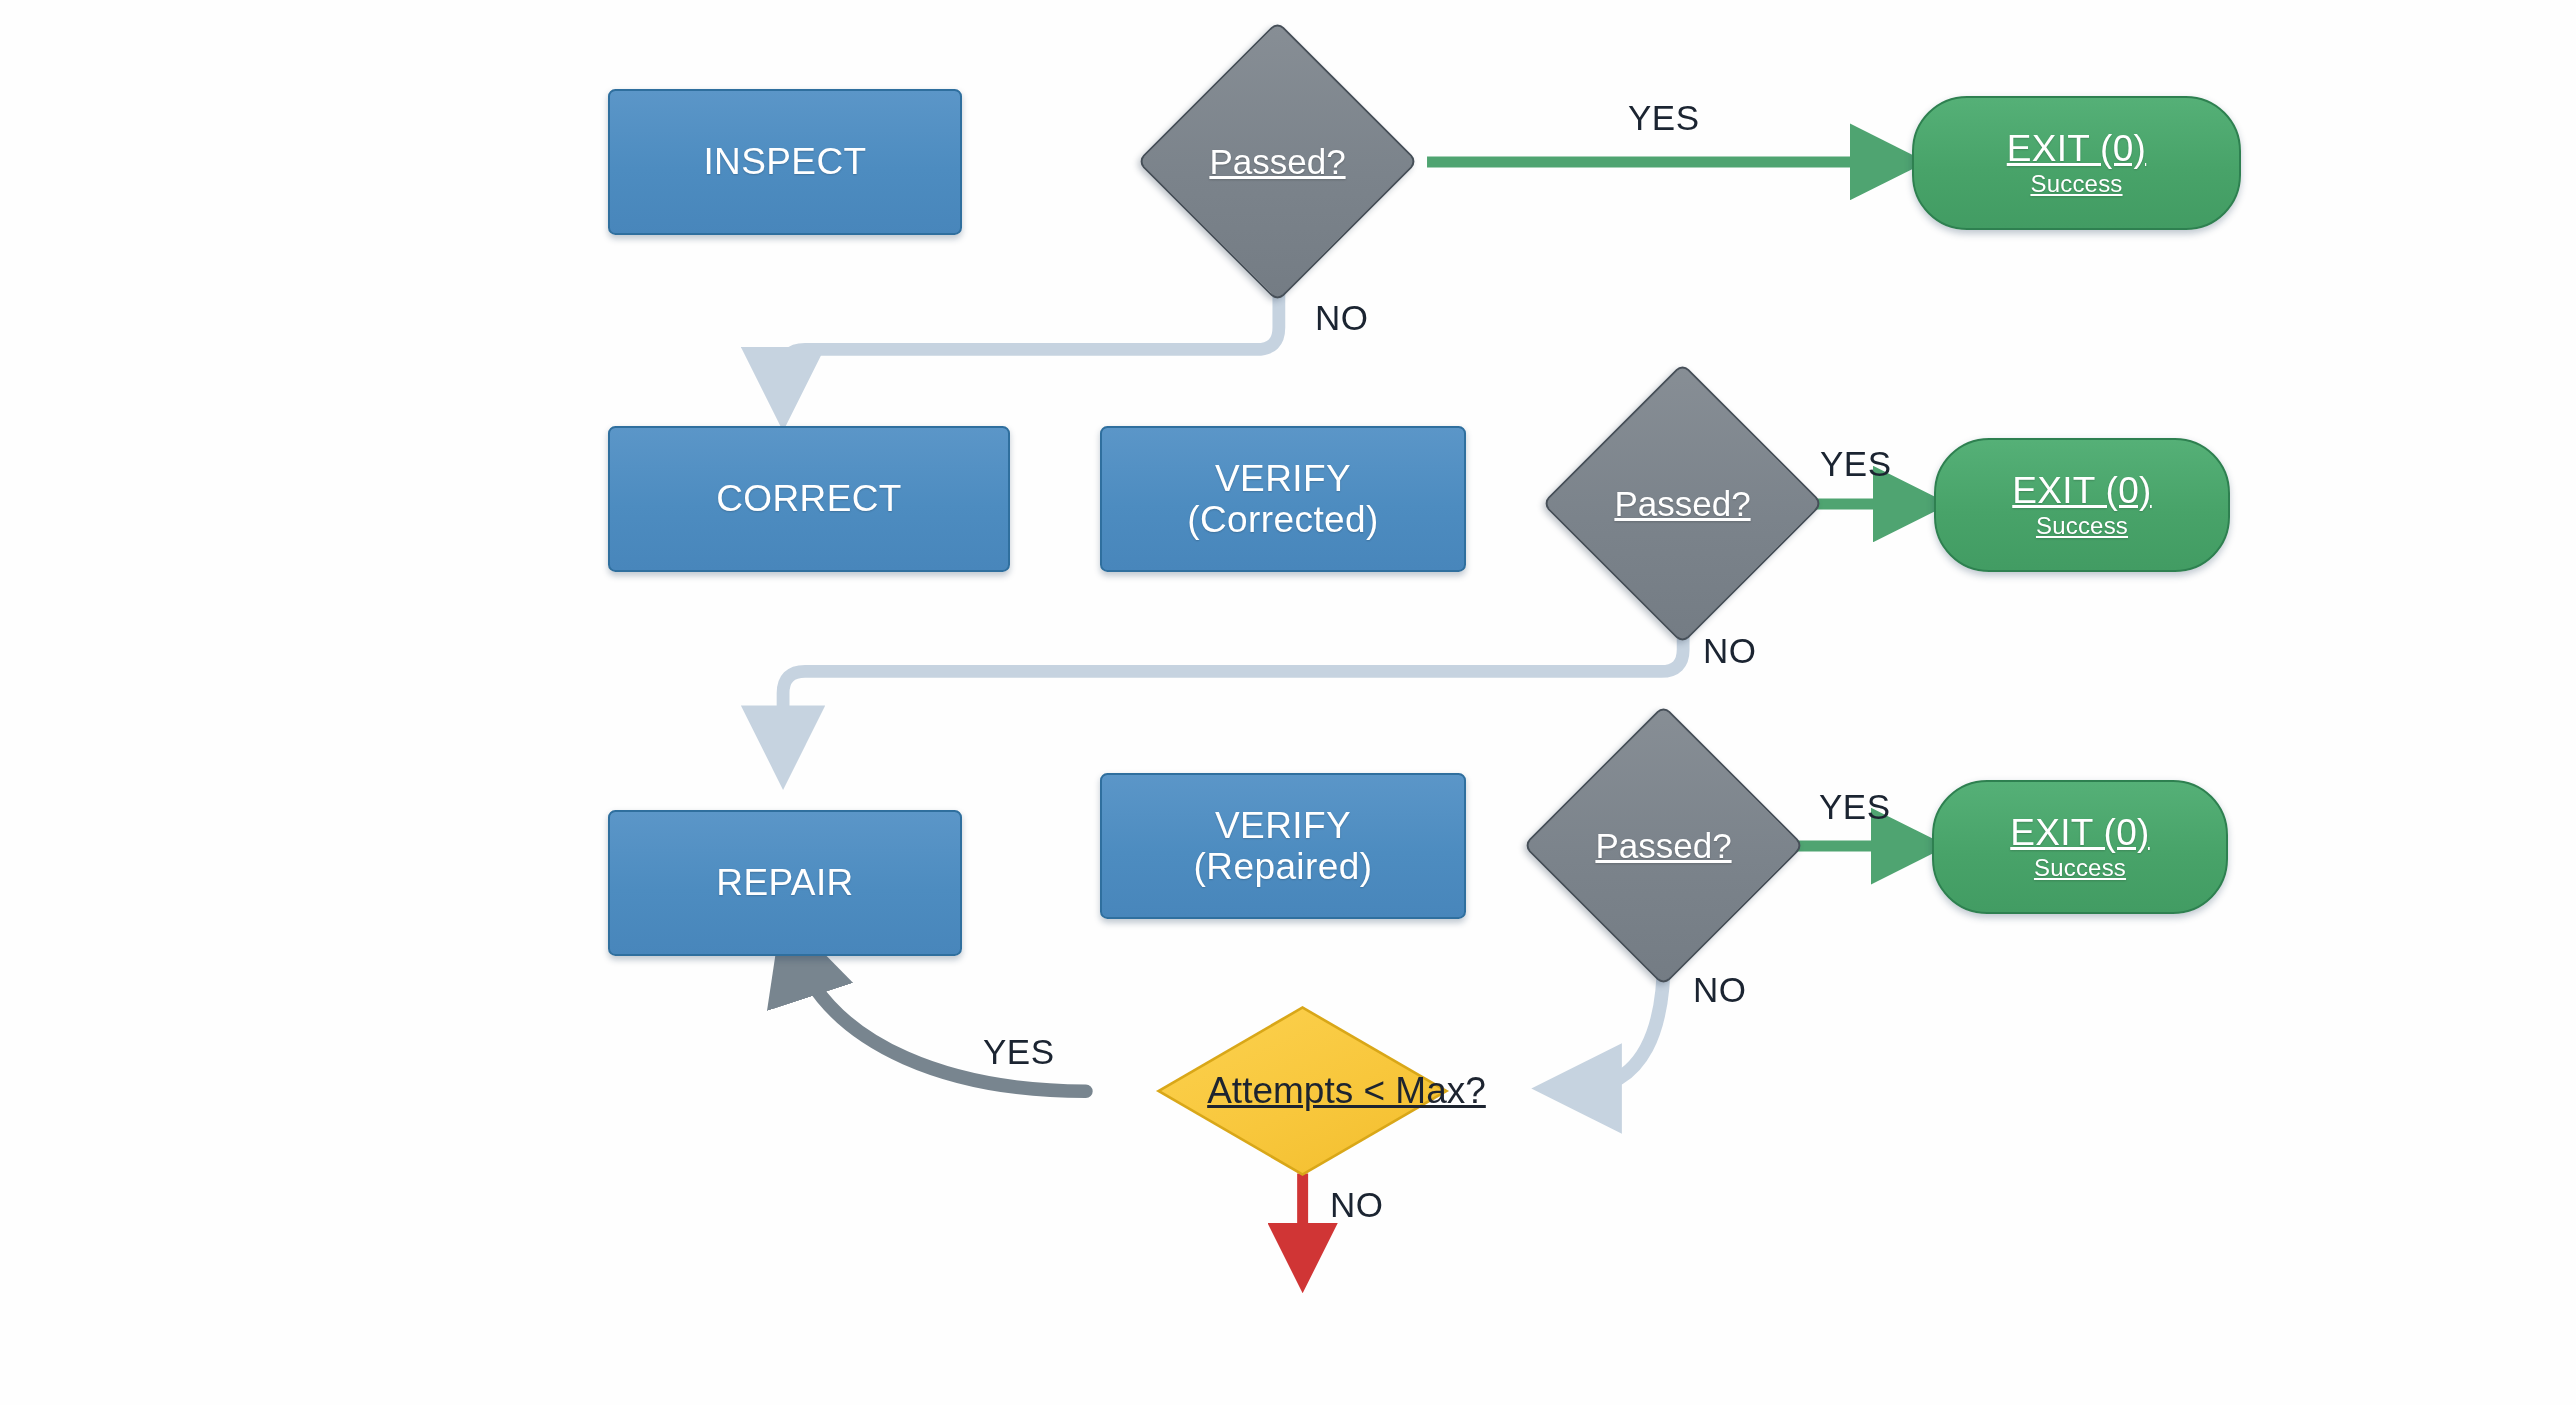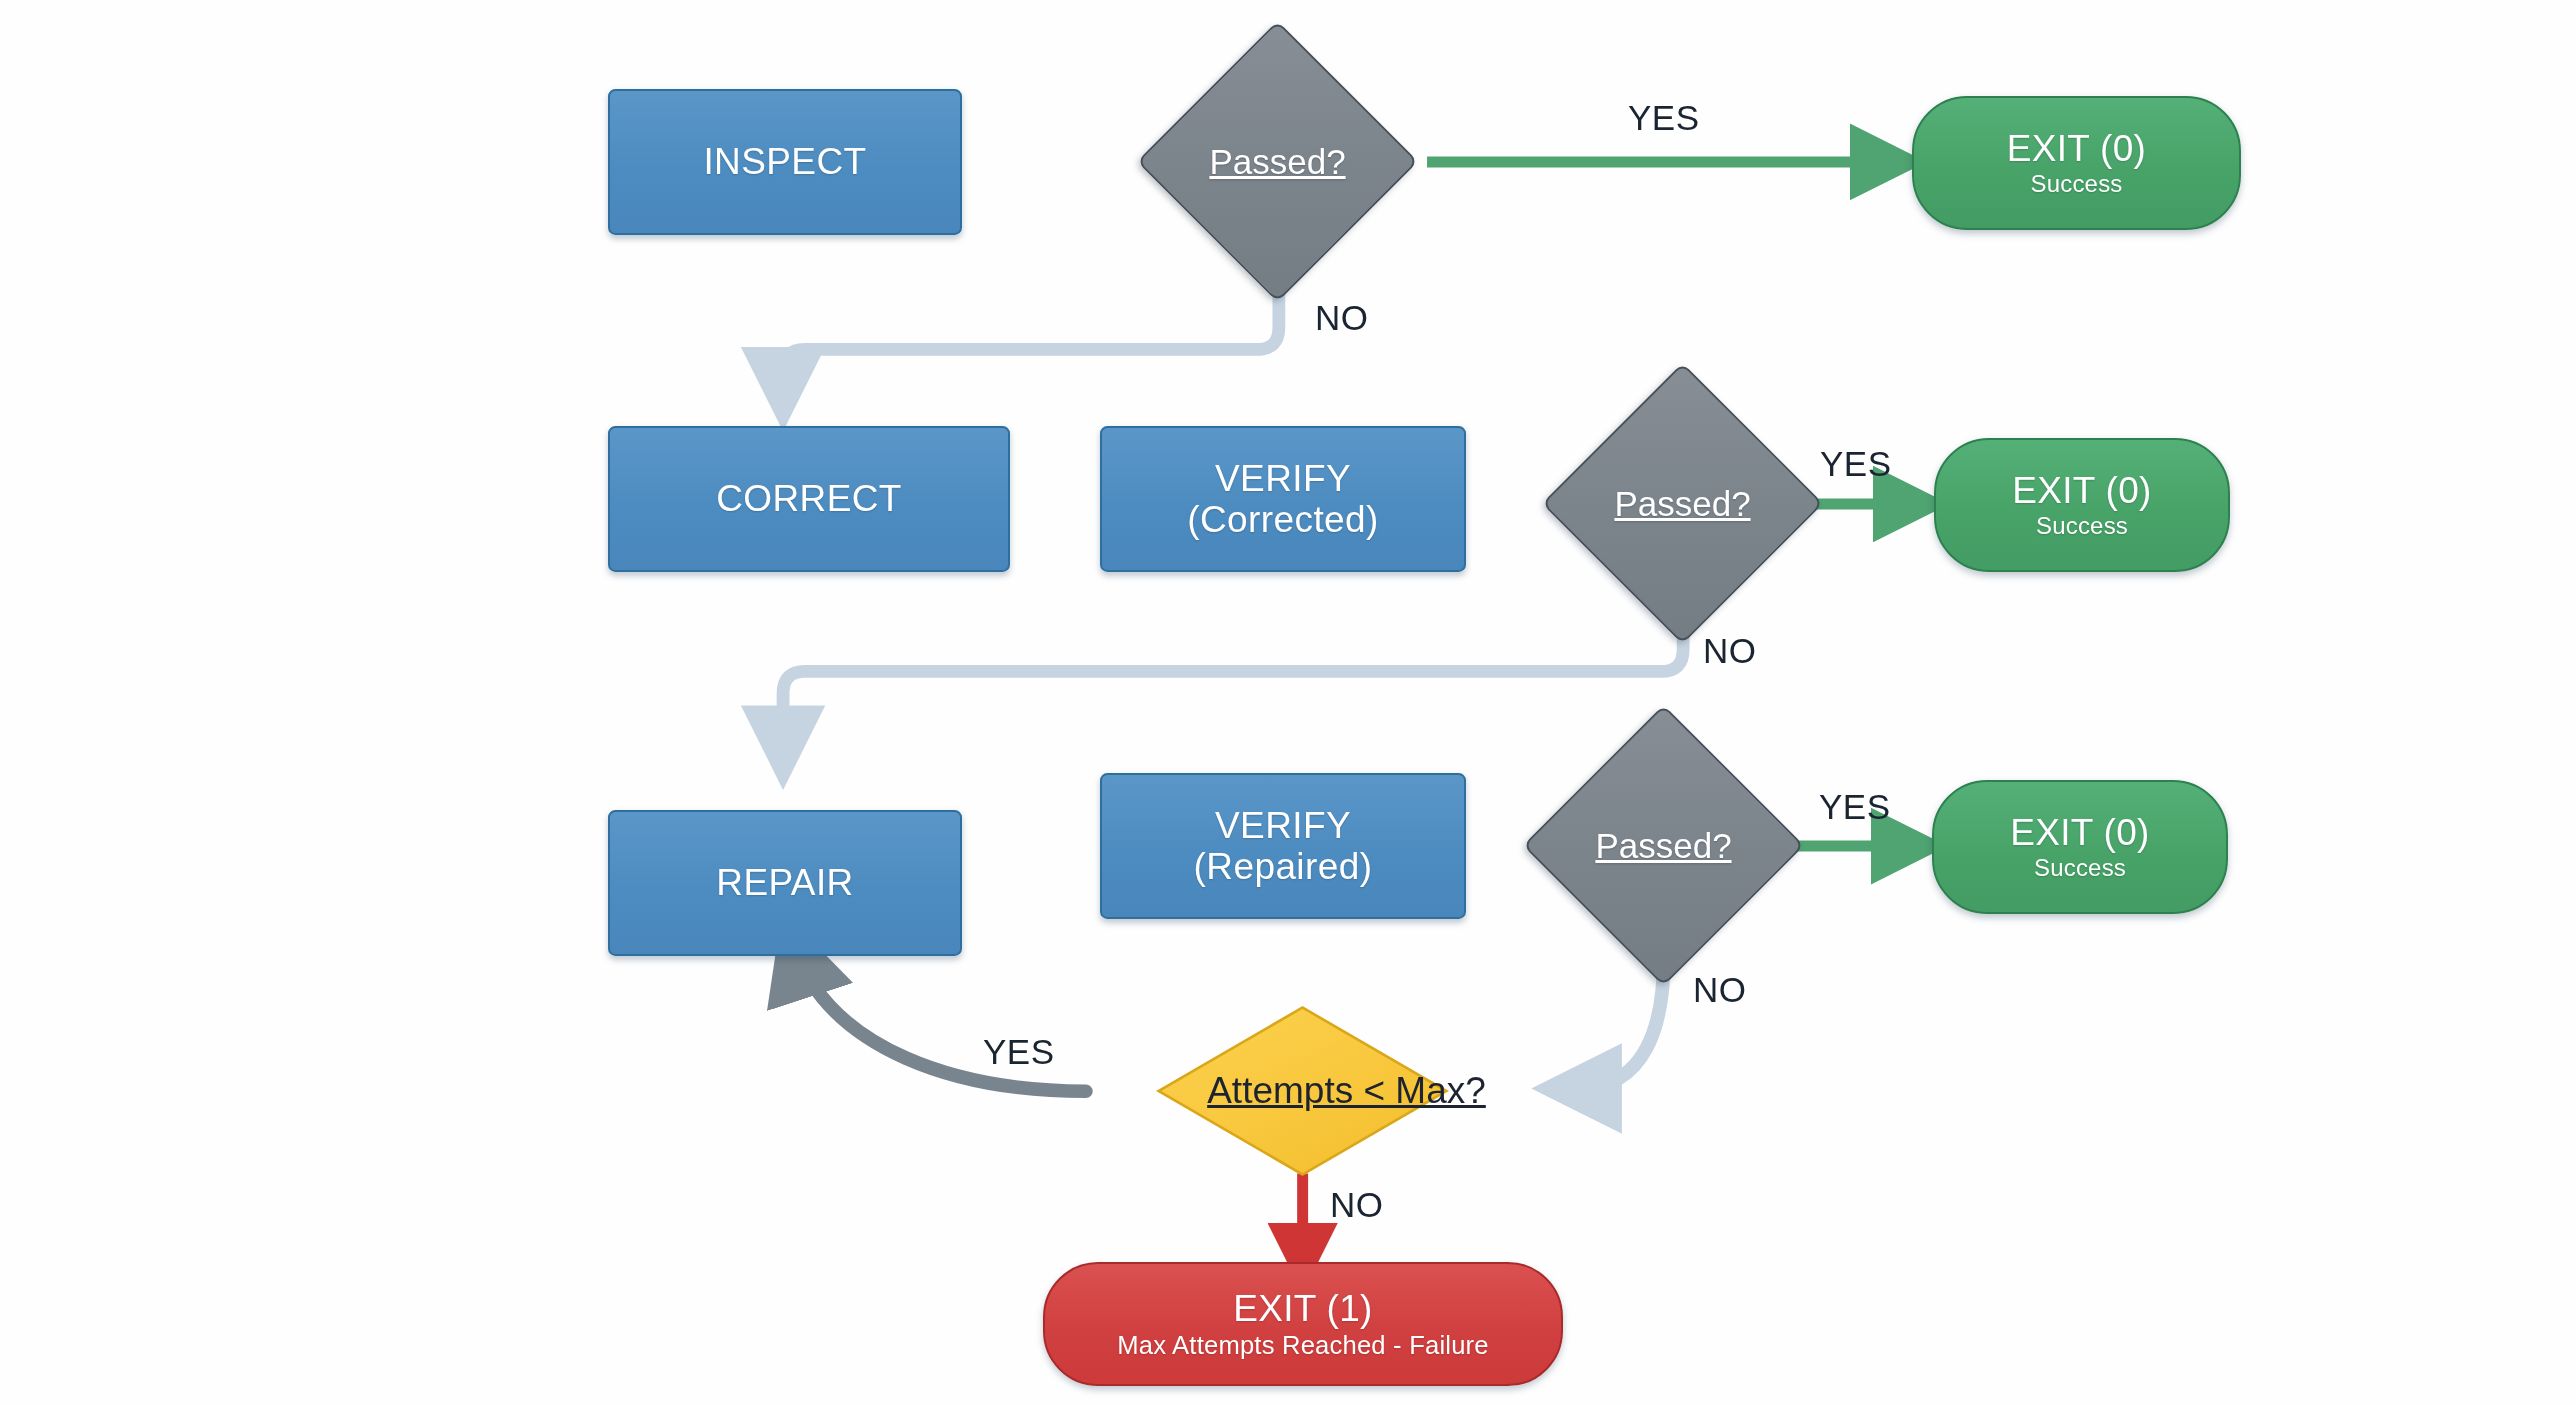--- a/index.html
+++ b/index.html
@@ -33,20 +33,21 @@
     box-shadow:0 3.7px 6.4px rgba(20,50,80,.26);
     font-size:37px;
     letter-spacing:0.4px;
   }
   .proc .l2{display:block;}
 
   
   .term{
     border-radius:55px;
     box-shadow:0 3.7px 7.3px rgba(20,50,80,.26);
+    text-decoration:underline;
   }
   .term .big{font-size:37px;letter-spacing:0.3px;}
   .term .sub{font-size:24px;margin-top:2px;letter-spacing:0.2px;}
   .term.ok{
     background:linear-gradient(180deg,#55b077 0%,#48a369 55%,#429c63 100%);
     border:2.7px solid #2e8050;
   }
   .term.fail{
     background:linear-gradient(180deg,#da5050 0%,#d14040 55%,#cc3a3a 100%);
     border:2.7px solid #a82a2a;
@@ -209,19 +210,15 @@
                 border:none;border-radius:0;background:#d9a718;"></div>
     <div class="shape" style="transform:rotate(0deg);clip-path:polygon(50% 1.8%,98.2% 50%,50% 98.2%,1.8% 50%);
                 border:none;border-radius:0;
                 background:linear-gradient(155deg,#fcd250 0%,#f8c73c 55%,#f2bd2c 100%);box-shadow:none;"></div>
     <div class="cap">Attempts &lt; Max?</div>
   </div>
 
   <div class="elbl" style="left:983px;top:1032px;">YES</div>
   <div class="elbl" style="left:1330px;top:1185px;">NO</div>
 
-  <div class="node term fail" style="left:1043px;top:1262px;width:520px;height:124px;">
-    <span class="big">EXIT (1)</span>
-    <span class="sub">Max Attempts Reached - Failure</span>
-  </div>
 
 </div>
 
 
 </body></html>

